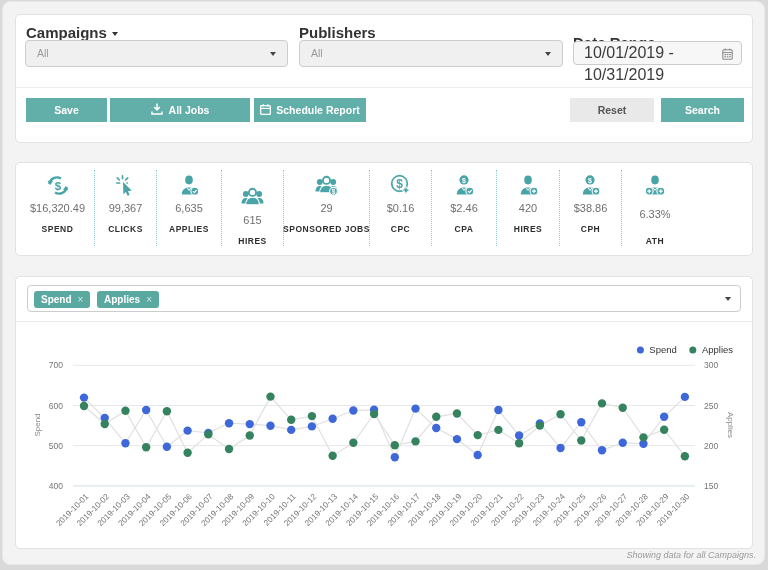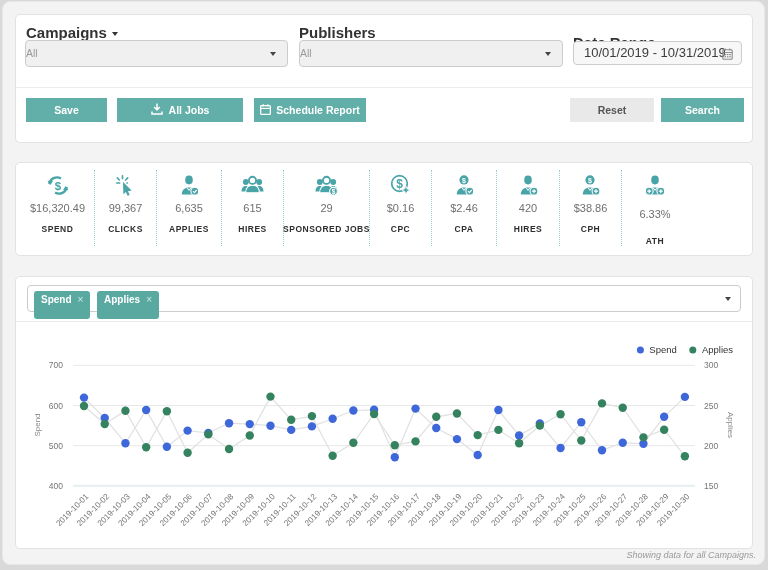--- a/index.html
+++ b/index.html
@@ -3,34 +3,34 @@
 <meta charset="utf-8">
 <style>
 * { margin:0; padding:0; box-sizing:border-box; }
 html,body { width:768px; height:570px; background:#d9d9d9; font-family:"Liberation Sans", sans-serif; }
 #wrap { position:absolute; left:2px; top:1px; width:763px; height:564px; background:#f3f3f3; border-radius:8px; border:1px solid #e8e8e8; }
 .card { position:absolute; left:12px; width:738px; background:#fff; border:1px solid #e2e2e2; border-radius:5px; }
 #card1 { top:12px; height:129px; }
 #card2 { top:160px; height:94px; }
 #card3 { top:274px; height:273px; }
 .flabel { position:absolute; font-size:15px; font-weight:bold; color:#333; }
-.sel { position:absolute; top:25px; height:27px; background:#f0f0f0; border:1px solid #ccc; border-radius:4px; color:#9a9a9a; font-size:10.5px; line-height:25px; }
+.sel { position:absolute; top:25px; height:27px; background:#f0f0f0; border:1px solid #ccc; border-radius:4px; color:#9a9a9a; font-size:10.5px; line-height:25px; padding-left:11px; }
 .sel .car { position:absolute; right:11px; top:11px; width:0; height:0; border-left:3.5px solid transparent; border-right:3.5px solid transparent; border-top:4.5px solid #444; }
-#dateinput { position:absolute; left:557px; top:26px; width:169px; height:24px; background:#f7f7f7; border:1px solid #ccc; border-radius:4px; color:#3c3c3c; font-size:13px; line-height:22px; padding-left:10px; }
+#dateinput { position:absolute; left:557px; top:26px; width:169px; height:24px; background:#f7f7f7; border:1px solid #ccc; border-radius:4px; color:#3c3c3c; font-size:16px; line-height:22px; padding-left:10px; }
 #divider1 { position:absolute; left:0; top:72px; width:100%; border-top:1px solid #ececec; }
 .btn { position:absolute; top:83px; height:24px; border-radius:0; background:#62aea8; color:#fff; font-size:10.5px; font-weight:bold; text-align:center; line-height:24px; white-space:nowrap; }
 .btn.gray { background:#e9e9e9; color:#555; }
 .cells { display:flex; height:100%; padding:7px 0 9px 5px; }
 .cell { border-right:1px dotted #93ced2; display:flex; flex-direction:column; align-items:center; }
 .cell:last-child { border-right:none;justify-content:space-between; }
 .cell .ic { height:26px; display:flex; align-items:flex-end; justify-content:center; }
 .cell .val { margin-top:6px; font-size:11px; color:#6f6f6f; }
 .cell .lab { margin-top:10px; font-size:8.5px; font-weight:bold; color:#2e2e2e; letter-spacing:0.5px; white-space:nowrap; }
 #tagbox { position:absolute; left:11px; top:8px; width:714px; height:27px; background:#fff; border:1px solid #ccc; border-radius:4px; }
-.pill { position:absolute; top:5px; height:28px; background:#5aa9a1; border-radius:3px; color:#fff; font-size:10px; font-weight:bold; line-height:17px; padding:0 7px; }
+.pill { position:absolute; top:5px; height:17px; background:#5aa9a1; border-radius:3px; color:#fff; font-size:10px; font-weight:bold; line-height:17px; padding:0 7px; }
 .pill span.x { font-weight:normal; color:#cfe8e5; margin-left:6px; font-size:10px; }
 #tagbox .car { position:absolute; right:9px; top:11px; width:0; height:0; border-left:3.5px solid transparent; border-right:3.5px solid transparent; border-top:4.5px solid #444; }
 #foot { position:absolute; right:8px; top:548px; font-size:9px; font-style:italic; color:#9a9a9a; }
 </style>
 </head>
 <body>
 <div id="wrap">
   <div class="card" id="card1">
     <div class="flabel" style="left:10px; top:9px;">Campaigns <span style="display:inline-block;width:0;height:0;border-left:3.5px solid transparent;border-right:3.5px solid transparent;border-top:4.5px solid #333;vertical-align:middle;margin-left:1px;margin-bottom:1px;"></span></div>
     <div class="sel" style="left:9px; width:263px;">All<span class="car"></span></div>
@@ -46,21 +46,21 @@
           <rect x="2.4" y="6" width="1.6" height="1.2" fill="#8a8a8a"></rect>
           <rect x="4.8" y="6" width="1.6" height="1.2" fill="#8a8a8a"></rect>
           <rect x="7.2" y="6" width="1.6" height="1.2" fill="#8a8a8a"></rect>
           <rect x="2.4" y="8.2" width="1.6" height="1.2" fill="#8a8a8a"></rect>
           <rect x="4.8" y="8.2" width="1.6" height="1.2" fill="#8a8a8a"></rect>
           <rect x="7.2" y="8.2" width="1.6" height="1.2" fill="#8a8a8a"></rect>
         </svg>
     </div>
     <div id="divider1"></div>
     <div class="btn" style="left:10px; width:81px;">Save</div>
-    <div class="btn" style="left:101px; width:126px;"><svg width="12" height="12" viewBox="0 0 12 12" style="vertical-align:-1px;margin-right:6px;">
+    <div class="btn" style="left:94px; width:140px;"><svg width="12" height="12" viewBox="0 0 12 12" style="vertical-align:-1px;margin-right:6px;">
           <path d="M6 0.5 v6 M3.2 4 L6 7 L8.8 4" stroke="#fff" stroke-width="1.5" fill="none"></path>
           <path d="M1 8.5 v2.5 h10 v-2.5" stroke="#fff" stroke-width="1.5" fill="none"></path>
         </svg>All Jobs</div>
     <div class="btn" style="left:238px; width:112px;"><svg width="11" height="11" viewBox="0 0 12 12" style="vertical-align:-1px;margin-right:5px;">
           <rect x="0.7" y="1.7" width="10.6" height="9.6" rx="1" fill="none" stroke="#fff" stroke-width="1.4"></rect>
           <line x1="0.7" y1="4.8" x2="11.3" y2="4.8" stroke="#fff" stroke-width="1.2"></line>
           <line x1="3.5" y1="0.2" x2="3.5" y2="2.8" stroke="#fff" stroke-width="1.4"></line>
           <line x1="8.5" y1="0.2" x2="8.5" y2="2.8" stroke="#fff" stroke-width="1.4"></line>
         </svg>Schedule Report</div>
     <div class="btn gray" style="left:554px; width:84px;">Reset</div>
@@ -100,21 +100,21 @@
               <ellipse cx="10" cy="6" rx="3.8" ry="4.4" fill="#49a4a8"></ellipse>
               <path d="M2.8 20.5 C2.8 15.6 5.8 13.4 10 13.4 C14.2 13.4 17.2 15.6 17.2 20.5 Z" fill="#49a4a8"></path>
               <path d="M8 13.6 L10 16.4 L12 13.6" stroke="#fff" stroke-width="1" fill="none"></path>
               <circle cx="15.8" cy="17.2" r="3.9" fill="#49a4a8" stroke="#fff" stroke-width="1.1"></circle>
               <path d="M14 17.2 l1.4 1.5 l2.3 -2.7" stroke="#fff" stroke-width="1.2" fill="none"></path>
             </svg>
           </div>
           <div class="val">6,635</div>
           <div class="lab">APPLIES</div>
         </div>
-        <div class="cell" style="width:62px;">
+        <div class="cell" style="width:62px;justify-content:flex-end;">
           <div class="ic">
             <svg width="23" height="22" viewBox="0 0 23 22">
               <circle cx="4.8" cy="8" r="2.9" fill="#49a4a8"></circle>
               <circle cx="18.2" cy="8" r="2.9" fill="#49a4a8"></circle>
               <path d="M0.5 17.5 C0.5 13.6 2.6 12 4.8 12 C7 12 9.1 13.6 9.1 17.5 Z" fill="#49a4a8"></path>
               <path d="M13.9 17.5 C13.9 13.6 16 12 18.2 12 C20.4 12 22.5 13.6 22.5 17.5 Z" fill="#49a4a8"></path>
               <circle cx="11.5" cy="6.4" r="3.6" fill="#fff" stroke="#49a4a8" stroke-width="1.9"></circle>
               <path d="M4.7 18.8 C4.7 13.2 7.8 11.2 11.5 11.2 C15.2 11.2 18.3 13.2 18.3 18.8 Z" fill="#49a4a8" stroke="#fff" stroke-width="1.1"></path>
             </svg>
           </div>

